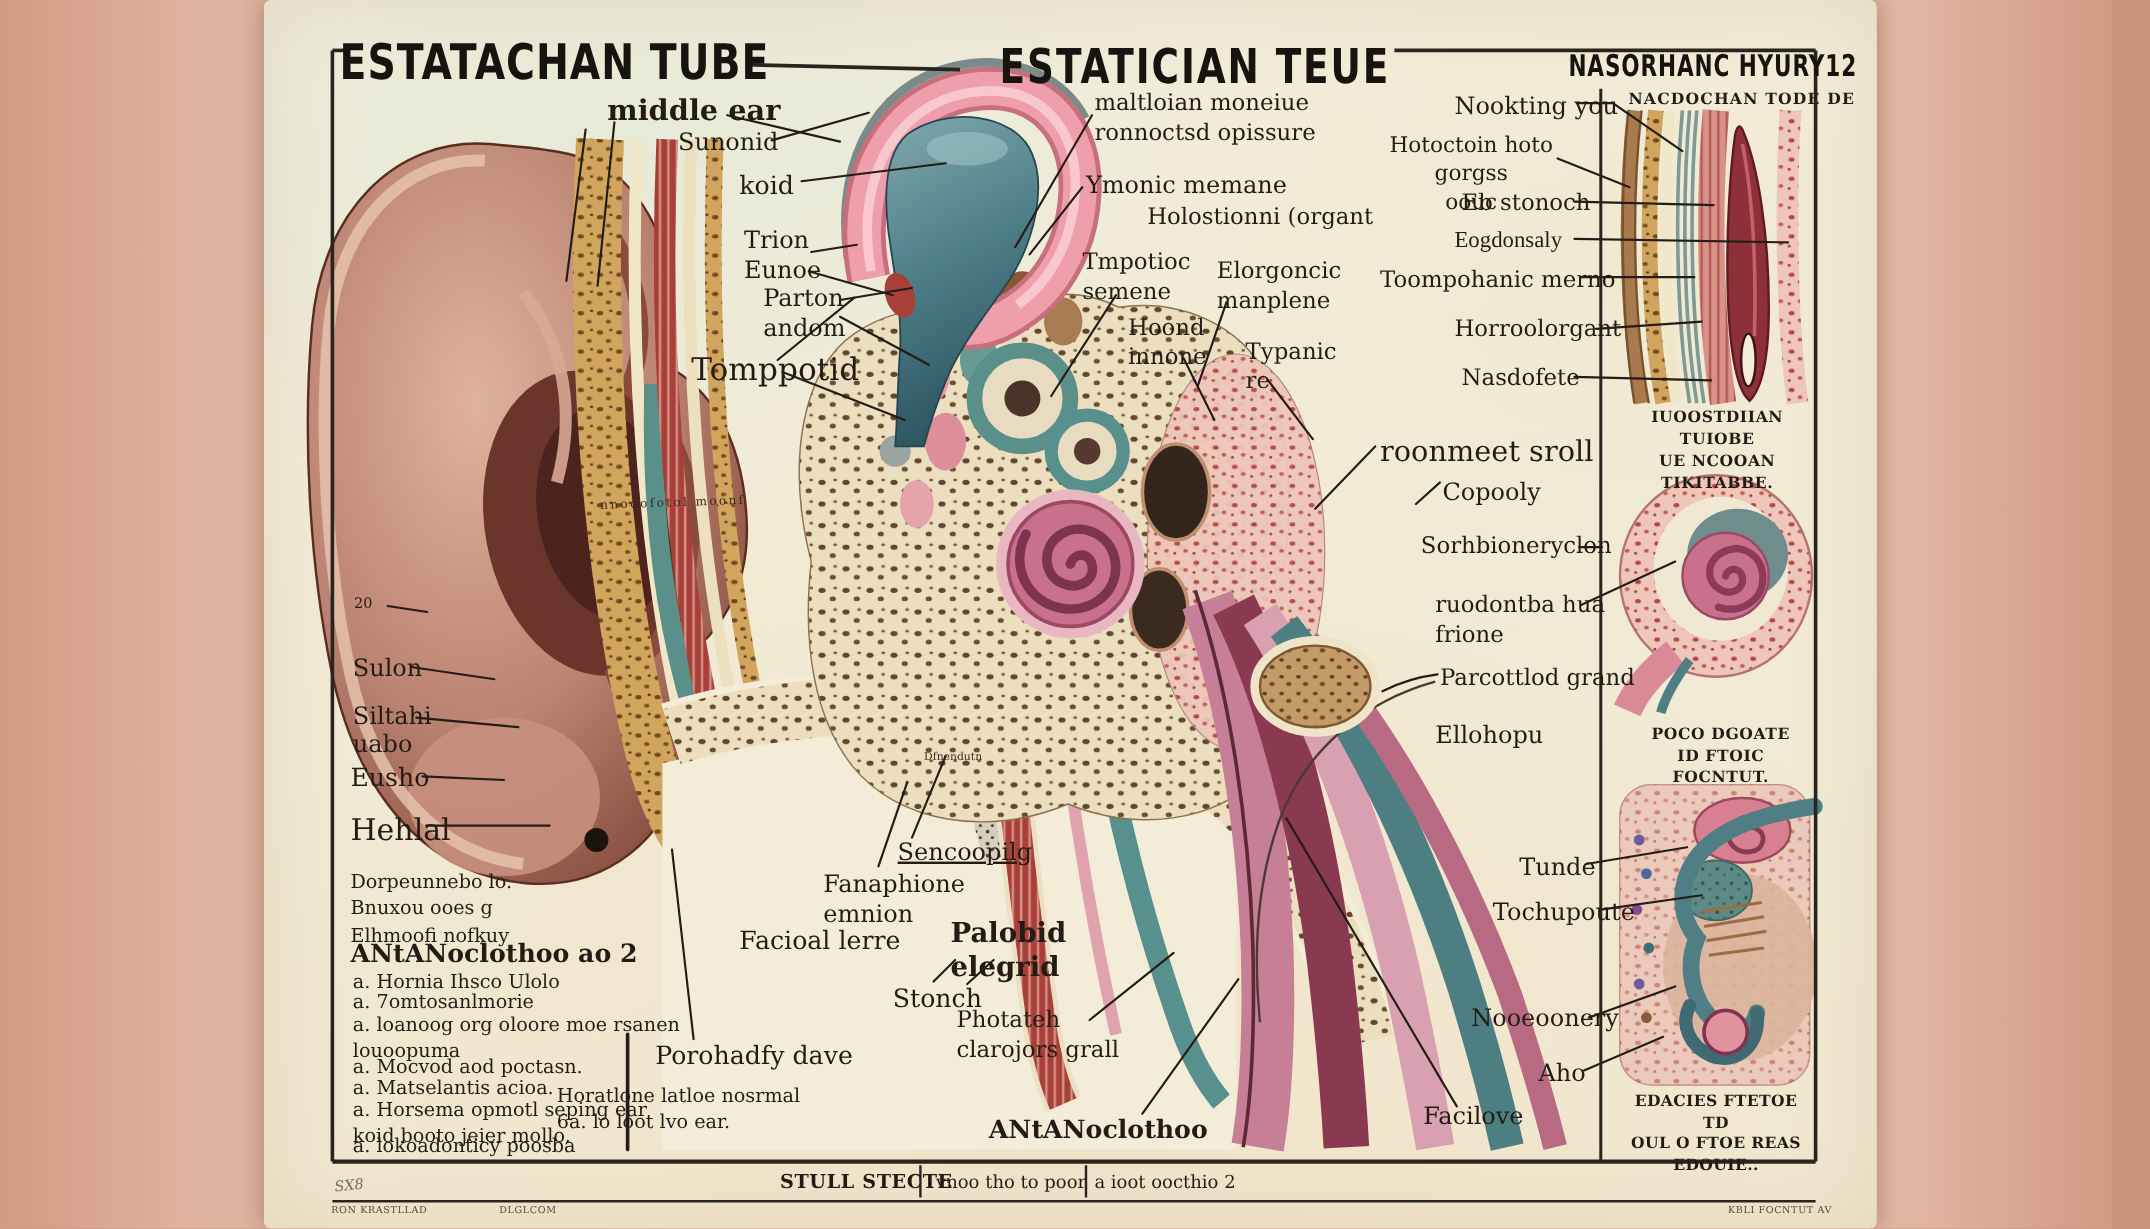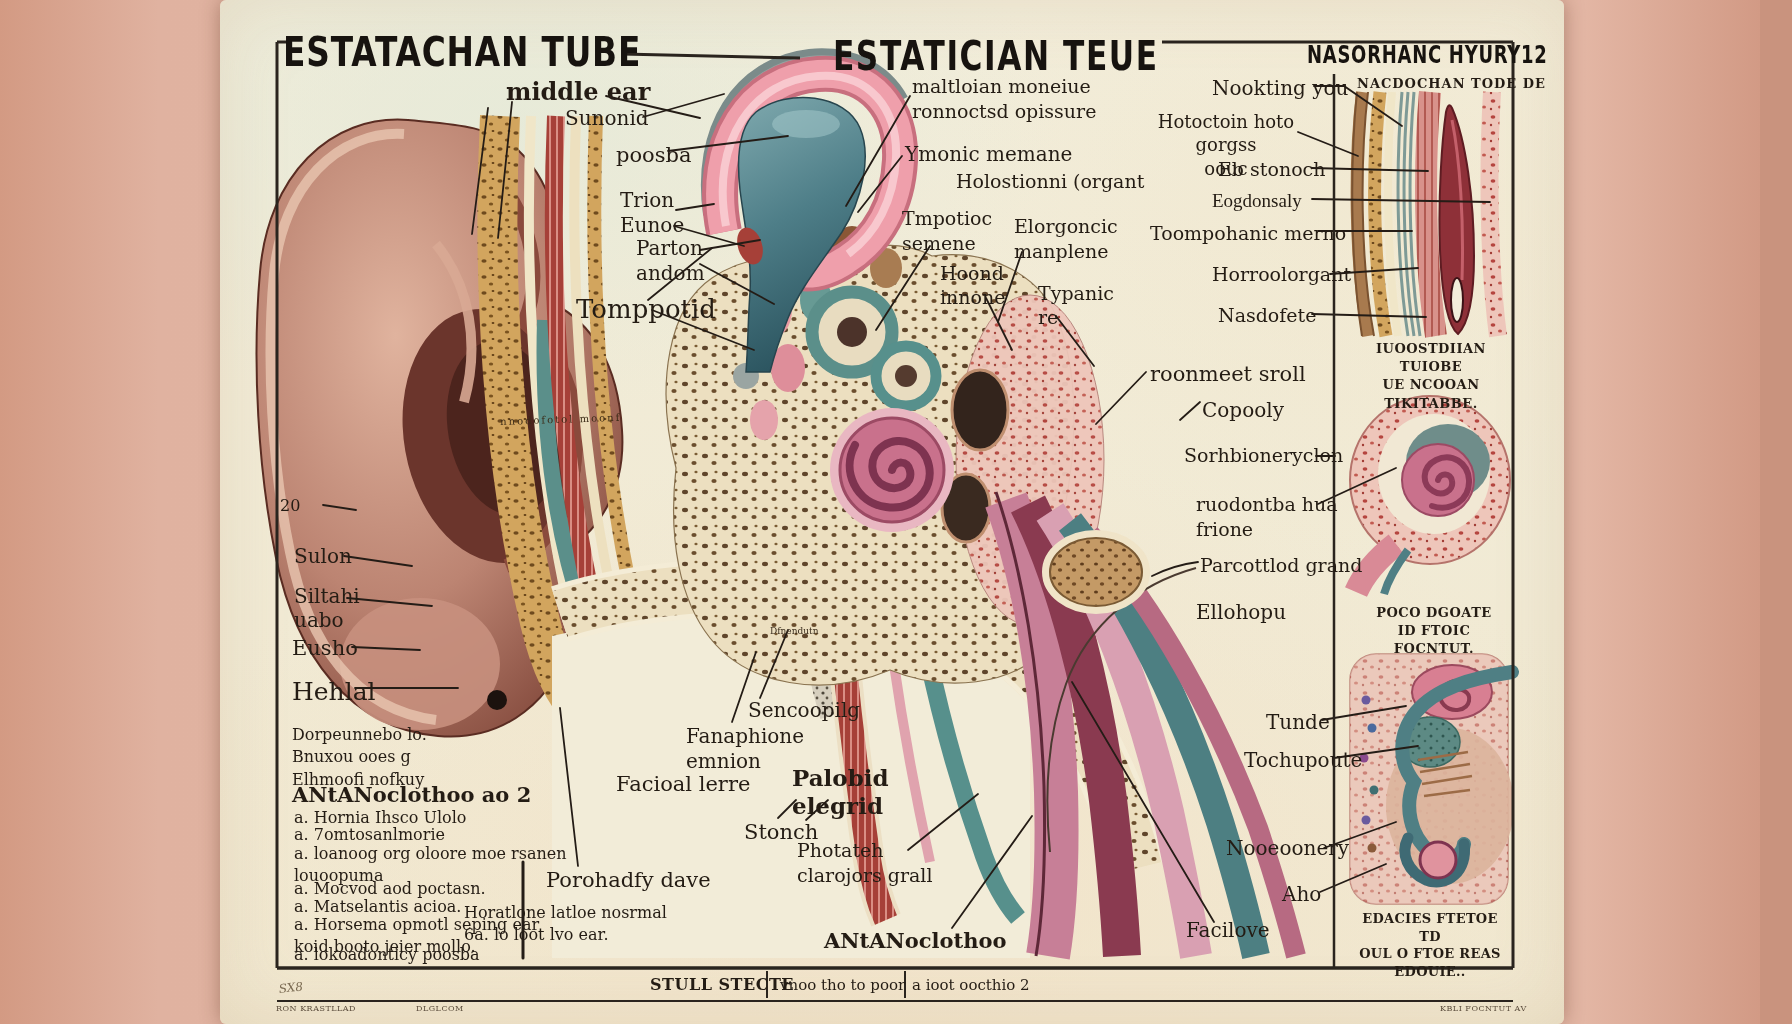--- a/index.html
+++ b/index.html
@@ -278,42 +278,42 @@
       <path d="M905,971 L905,998" stroke-width="2"></path>
     </g>
   </svg>
 
   <div class="title t-left">ESTATACHAN TUBE</div>
   <div class="title t-center">ESTATICIAN TEUE</div>
   <div class="title t-right">NASORHANC HYURY12</div>
   <div class="lbl t-sub">NACDOCHAN TODE DE</div>
 
   <div id="labels">
-      <div class="lbl" style="left: 280px; top: 496px; font-size: 16px;">20</div>
+      <div class="lbl" style="left: 295px; top: 496px; font-size: 12px;">20</div>
       <div class="lbl" style="left: 294px; top: 544px; font-size: 20px;">Sulon</div>
       <div class="lbl" style="left: 294px; top: 584px; font-size: 20px;">Siltahi
 uabo</div>
       <div class="lbl" style="left: 292px; top: 636px; font-size: 21px;">Eusho</div>
       <div class="lbl" style="left: 292px; top: 677px; font-size: 25px;">Hehlal</div>
       <div class="lbl" style="left: 292px; top: 724px; font-size: 16px; line-height: 1.4;">Dorpeunnebo lo.
 Bnuxou ooes g
 Elhmoofi nofkuy</div>
       <div class="lbl" style="left: 292px; top: 782px; font-size: 21px; font-weight: bold;">ANtANoclothoo ao 2</div>
       <div class="lbl" style="left: 294px; top: 808px; font-size: 16px;">a. Hornia Ihsco Ulolo</div>
       <div class="lbl" style="left: 294px; top: 825px; font-size: 16px;">a. 7omtosanlmorie</div>
       <div class="lbl" style="left: 294px; top: 843px; font-size: 16px; line-height: 1.35;">a. loanoog org oloore moe rsanen
      louoopuma</div>
       <div class="lbl" style="left: 294px; top: 879px; font-size: 16px;">a. Mocvod aod poctasn.</div>
       <div class="lbl" style="left: 294px; top: 897px; font-size: 16px;">a. Matselantis acioa.</div>
       <div class="lbl" style="left: 294px; top: 914px; font-size: 16px; line-height: 1.35;">a. Horsema opmotl seping ear
      koid booto jeier mollo.</div>
       <div class="lbl" style="left: 294px; top: 945px; font-size: 16px;">a. lokoadonticy poosba</div>
       <div class="lbl" style="left: 506px; top: 78px; font-size: 24px; font-weight: bold;">middle ear</div>
       <div class="lbl" style="left: 565px; top: 106px; font-size: 20px;">Sunonid</div>
-      <div class="lbl" style="left: 616px; top: 143px; font-size: 21px;">poosba</div>
+      <div class="lbl" style="left: 616px; top: 143px; font-size: 21px;">koid</div>
       <div class="lbl" style="left: 620px; top: 188px; font-size: 20px; line-height: 1.25;">Trion
 Eunoe</div>
       <div class="lbl" style="left: 636px; top: 236px; font-size: 20px; line-height: 1.25;">Parton
 andom</div>
       <div class="lbl" style="left: 576px; top: 294px; font-size: 26px;">Tomppotid</div>
       <div class="lbl" style="left: 912px; top: 74px; font-size: 19px; line-height: 1.3;">maltloian moneiue
 ronnoctsd opissure</div>
       <div class="lbl" style="left: 905px; top: 142px; font-size: 20px;">Ymonic memane</div>
       <div class="lbl" style="left: 956px; top: 170px; font-size: 19px;">Holostionni (organt</div>
       <div class="lbl" style="left: 902px; top: 206px; font-size: 19px; line-height: 1.3;">Tmpotioc
@@ -325,33 +325,33 @@
       <div class="lbl" style="left: 1038px; top: 282px; font-size: 19px; line-height: 1.25;">Typanic
 re</div>
       <div class="lbl" style="left: 1212px; top: 76px; font-size: 20px;">Nookting you</div>
       <div class="lbl" style="left: 1133px; top: 110px; font-size: 18px; width: 186px; text-align: center; line-height: 1.3;">Hotoctoin hoto gorgss
 oouc</div>
       <div class="lbl" style="left: 1218px; top: 158px; font-size: 19px;">Eb stonoch</div>
       <div class="lbl" style="left: 1212px; top: 190px; font-size: 19px; font-family: Liberation Serif, serif;">Eogdonsaly</div>
       <div class="lbl" style="left: 1150px; top: 222px; font-size: 19px;">Toompohanic merno</div>
       <div class="lbl" style="left: 1212px; top: 263px; font-size: 19px;">Horroolorgant</div>
       <div class="lbl" style="left: 1218px; top: 304px; font-size: 19px;">Nasdofete</div>
-      <div class="lbl" style="left: 1150px; top: 362px; font-size: 21px;">roonmeet sroll</div>
+      <div class="lbl" style="left: 1150px; top: 362px; font-size: 24px;">roonmeet sroll</div>
       <div class="lbl" style="left: 1202px; top: 398px; font-size: 20px;">Copooly</div>
       <div class="lbl" style="left: 1184px; top: 444px; font-size: 19px;">Sorhbioneryclon</div>
       <div class="lbl" style="left: 1196px; top: 492px; font-size: 19px; line-height: 1.3;">ruodontba hua
 frione</div>
       <div class="lbl" style="left: 1200px; top: 554px; font-size: 19px;">Parcottlod grand</div>
       <div class="lbl" style="left: 1196px; top: 600px; font-size: 20px;">Ellohopu</div>
       <div class="lbl" style="left: 1266px; top: 710px; font-size: 20px;">Tunde</div>
       <div class="lbl" style="left: 1244px; top: 748px; font-size: 20px;">Tochupoute</div>
       <div class="lbl" style="left: 1226px; top: 836px; font-size: 20px;">Nooeoonery</div>
       <div class="lbl" style="left: 1282px; top: 882px; font-size: 20px;">Aho</div>
       <div class="lbl" style="left: 1186px; top: 918px; font-size: 20px;">Facilove</div>
-      <div class="lbl" style="left: 748px; top: 698px; font-size: 20px;">Sencoopilg</div>
+      <div class="lbl" style="left: 748px; top: 698px; font-size: 20px; text-decoration: underline;">Sencoopilg</div>
       <div class="lbl" style="left: 686px; top: 724px; font-size: 20px; line-height: 1.25;">Fanaphione
 emnion</div>
       <div class="lbl" style="left: 616px; top: 772px; font-size: 21px;">Facioal lerre</div>
       <div class="lbl" style="left: 792px; top: 764px; font-size: 23px; font-weight: bold; line-height: 1.2;">Palobid
 elegrid</div>
       <div class="lbl" style="left: 744px; top: 820px; font-size: 21px;">Stonch</div>
       <div class="lbl" style="left: 797px; top: 838px; font-size: 19px; line-height: 1.3;">Photateh
 clarojors grall</div>
       <div class="lbl" style="left: 546px; top: 868px; font-size: 21px;">Porohadfy dave</div>
       <div class="lbl" style="left: 464px; top: 902px; font-size: 16px; line-height: 1.35;">Horatlone latloe nosrmal

